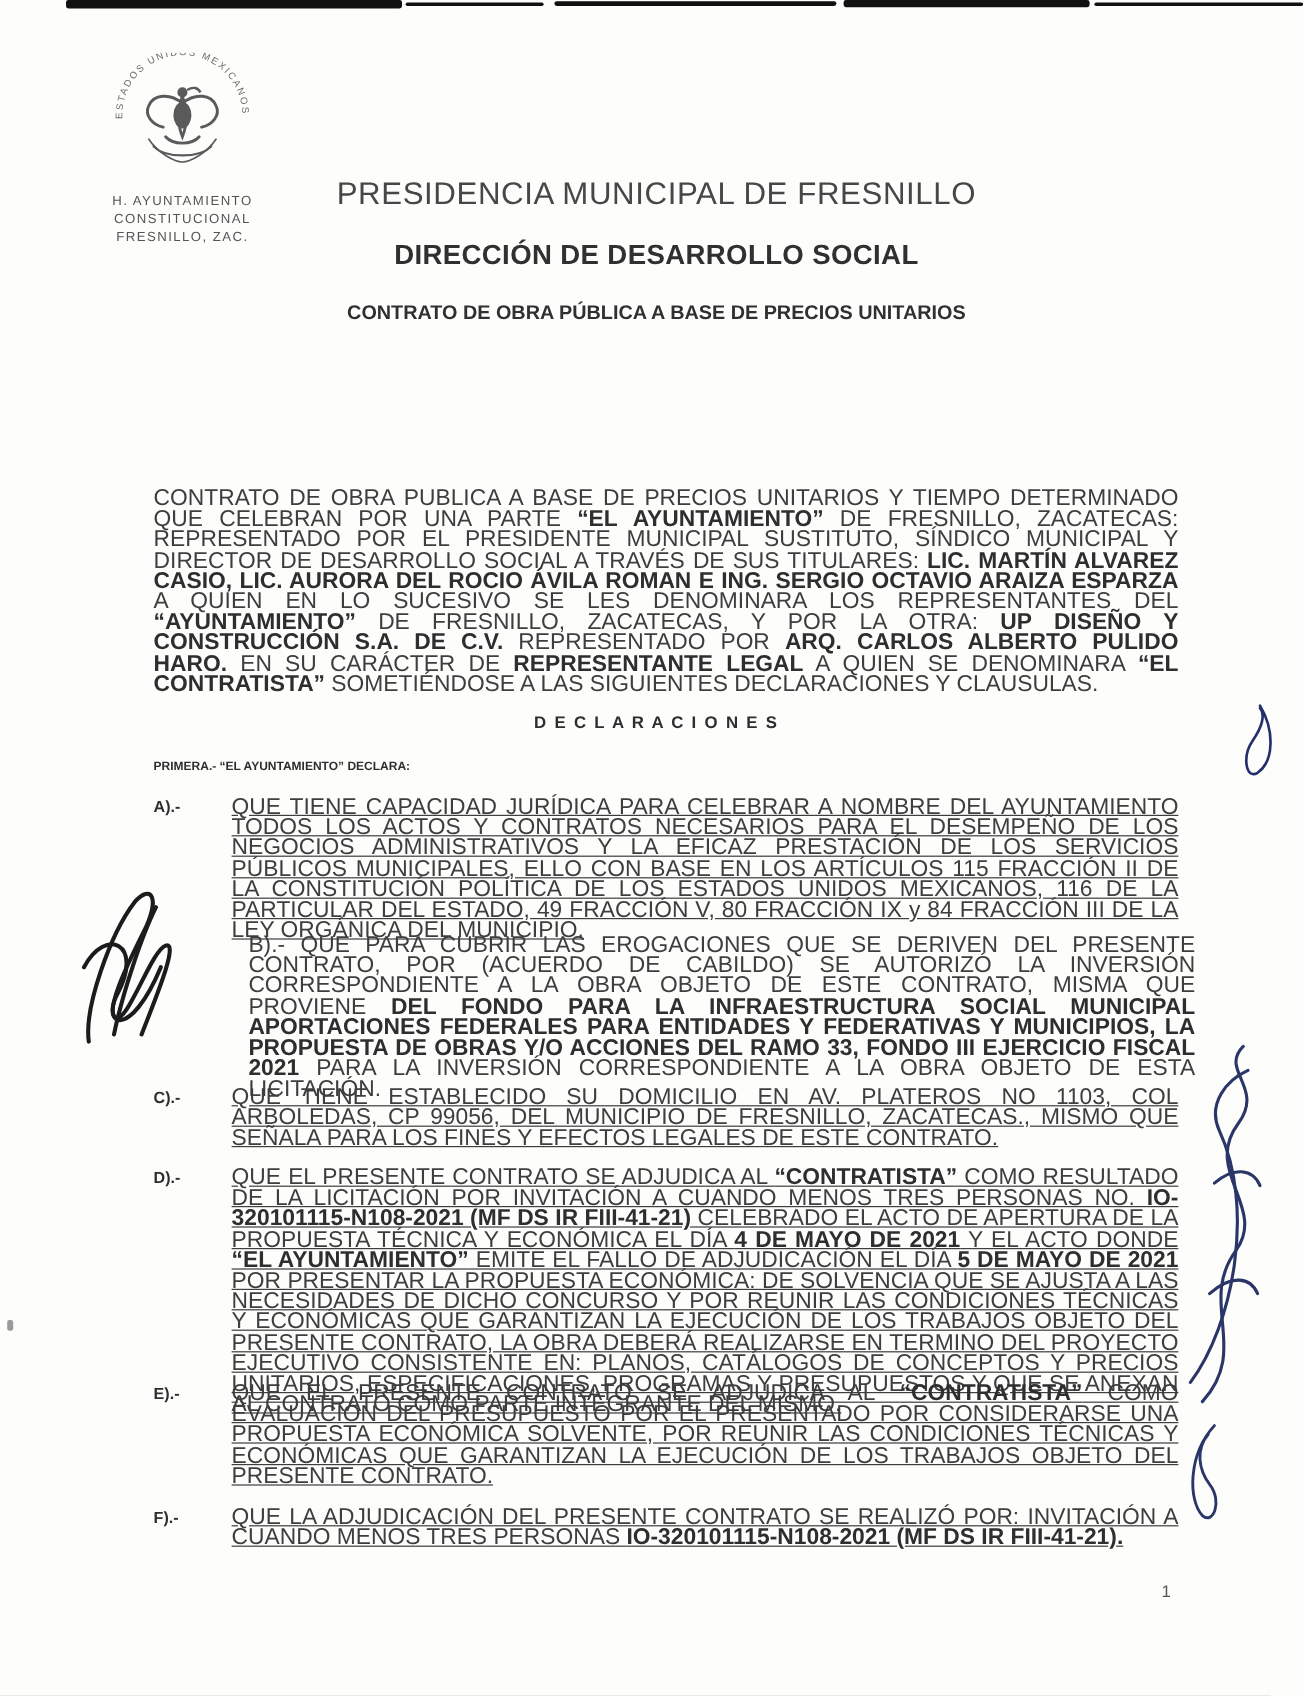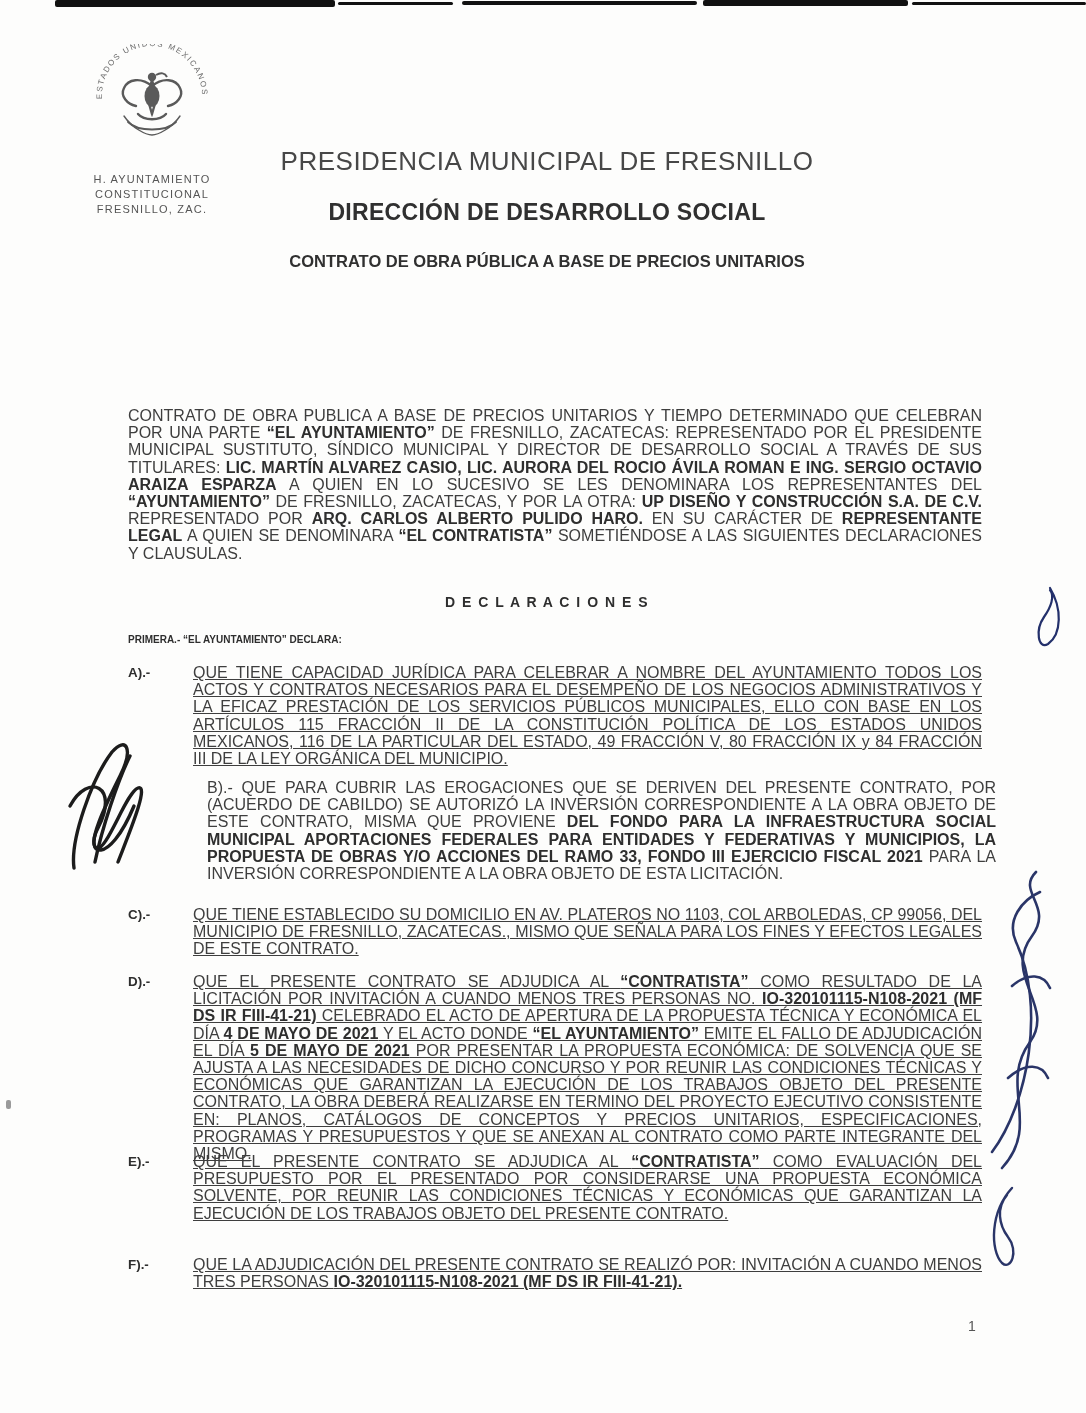--- a/index.html
+++ b/index.html
@@ -7,26 +7,26 @@
   .page {
     position:relative; width:1086px; height:1413px; margin:0 auto;
     background:#fdfdfc; font-family:"Liberation Sans", sans-serif;
     color:#3e3e3e; overflow:hidden;
   }
   .abs { position:absolute; }
   .center { left:4px; width:100%; text-align:center; }
   .b, .bold { font-weight:700; color:#2e2e2e; }
   .scan-bar { position:absolute; background:#111; border-radius:2px; }
   .logo-wrap { left:72px; top:44px; width:160px; text-align:center; }
-  .logo-caption { margin-top:16px; font-size:11px; letter-spacing:1.2px; color:#555; line-height:15px; }
+  .logo-caption { margin-top:4px; font-size:11px; letter-spacing:1.2px; color:#555; line-height:15px; }
   .doc-title { top:146px; font-size:26px; letter-spacing:0.5px; color:#474747; }
   .doc-subtitle { top:199px; font-size:23px; font-weight:700; color:#303030; letter-spacing:0.3px; }
   .contract-type { top:252px; font-size:16.5px; font-weight:700; color:#303030; }
   .cto-block { top:308px; font-size:15px; line-height:24px; }
-  .body-text { font-size:16px; line-height:17.2px; text-align:justify; }
+  .body-text { font-size:19px; line-height:17.2px; text-align:justify; }
   .intro { left:128px; top:407px; width:854px; }
   .decl-heading { top:594px; font-size:14px; font-weight:700; letter-spacing:1.5px; color:#2e2e2e; }
   .primera { left:128px; top:634px; font-size:10px; font-weight:700; color:#2e2e2e; }
   .decl-item { left:128px; width:854px; display:flex; }
   .decl-label { flex:0 0 65px; font-weight:700; color:#2e2e2e; font-size:13.4px; line-height:17.2px; }
   .decl-text { flex:1 1 auto;text-decoration:underline; }
   .decl-item-noLabel { left:193px; width:789px;margin-left:14px; }
   .page-number { left:968px; top:1318px; font-size:14px; color:#555; }
   .speck { position:absolute; left:6px; top:1100px; width:5px; height:9px; background:#9a9a9a; border-radius:2px; }
   .sig-overlay { position:absolute; left:0; top:0; width:1086px; height:1413px; pointer-events:none; }

